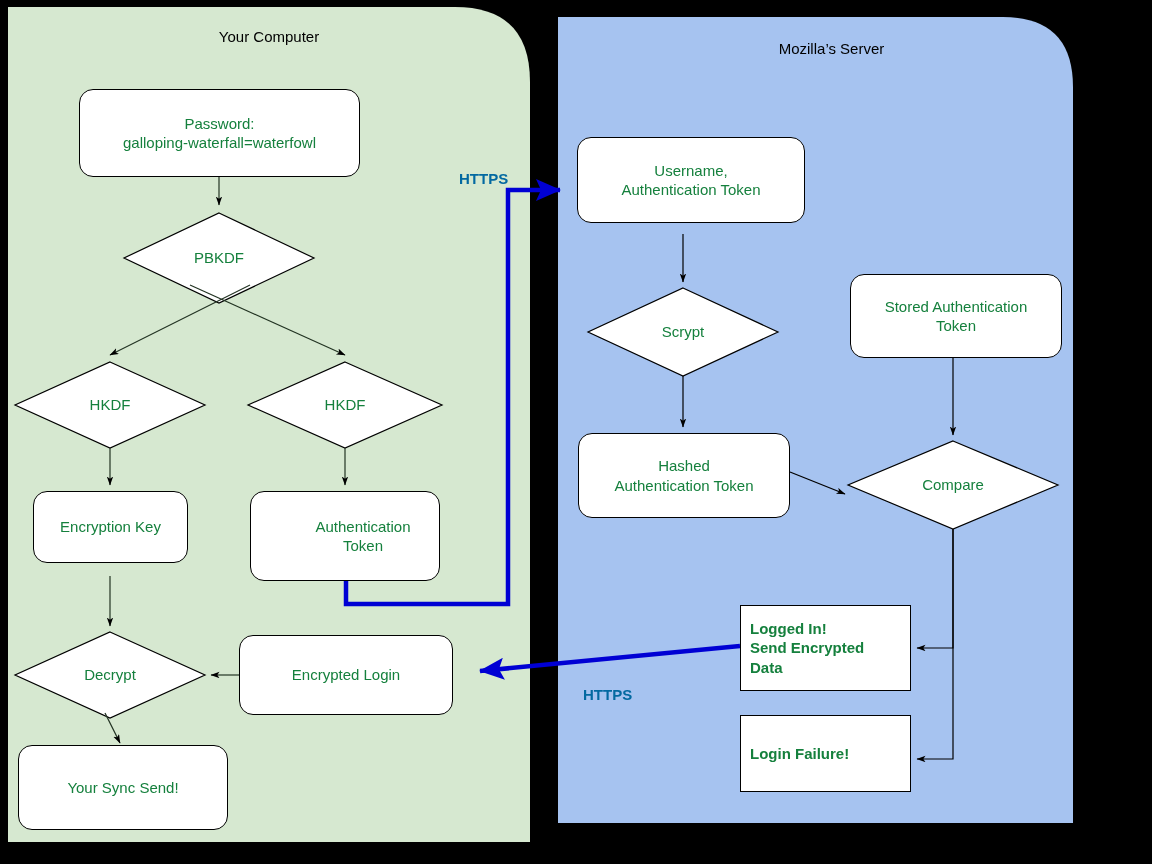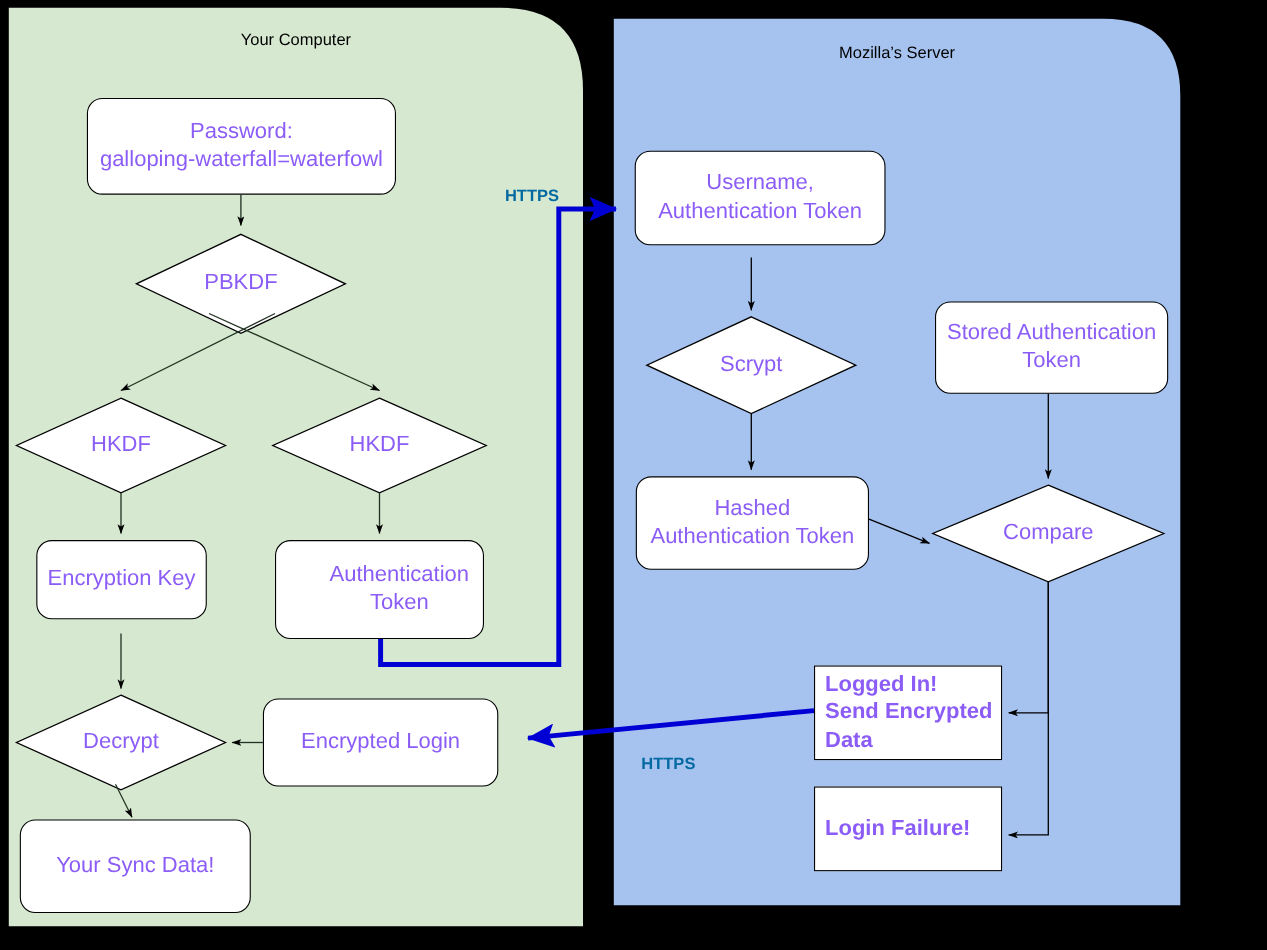--- a/index.html
+++ b/index.html
@@ -18,22 +18,22 @@
     font-family:"Liberation Sans", sans-serif;
     text-align:center;
     white-space:nowrap;
   }
   .node{
     position:absolute;
     display:flex;
     align-items:center;
     justify-content:center;
     text-align:center;
-    color:#8b5cf6;
-    font-size:20px;
+    color:#15803d;
+    font-size:15px;
     line-height:1.28;
     font-family:"Liberation Sans", sans-serif;
     box-sizing:border-box;
   }
   .rounded-box{
     background:#ffffff;
     border:1px solid #000000;
     border-radius:14px;
   }
   .square-box{
@@ -102,21 +102,21 @@
     <line x1="790" y1="472" x2="845" y2="494" stroke="#000000" stroke-width="1.2" marker-end="url(#arrow-black)"></line>
     <path d="M953,529 L953,648 L917,648" fill="none" stroke="#000000" stroke-width="1.2" marker-end="url(#arrow-black)"></path>
     <path d="M953,529 L953,759 L917,759" fill="none" stroke="#000000" stroke-width="1.2" marker-end="url(#arrow-black)"></path>
 
     <path d="M346,581 L346,604 L508,604 L508,190 L560,190" fill="none" stroke="#0000d4" stroke-width="4.5" marker-end="url(#arrow-blue)"></path>
 
     <line x1="740" y1="646" x2="480" y2="671" stroke="#0000d4" stroke-width="4.5" marker-end="url(#arrow-blue)"></line>
   </svg>
 
   <div class="panel-title" style="left:8px;top:28px;width:522px;">Your Computer</div>
-  <div class="panel-title" style="left:558px;top:40px;width:515px;">Mozilla’s Server</div>
+  <div class="panel-title" style="left:558px;top:40px;width:515px;padding-left:16px;">Mozilla’s Server</div>
 
   <div class="node rounded-box" style="left:79px;top:89px;width:281px;height:88px;">
     <div>
       <div>Password:</div>
       <div>galloping-waterfall=waterfowl</div>
     </div>
   </div>
 
   <div class="node diamond-label" style="left:124px;top:243px;width:190px;height:30px;">PBKDF</div>
 
@@ -130,21 +130,21 @@
     <div>
       <div>Authentication</div>
       <div>Token</div>
     </div>
   </div>
 
   <div class="node diamond-label" style="left:15px;top:660px;width:190px;height:30px;">Decrypt</div>
 
   <div class="node rounded-box" style="left:239px;top:635px;width:214px;height:80px;">Encrypted Login</div>
 
-  <div class="node rounded-box" style="left:18px;top:745px;width:210px;height:85px;">Your Sync Data!</div>
+  <div class="node rounded-box" style="left:18px;top:745px;width:210px;height:85px;">Your Sync Send!</div>
 
   <div class="node rounded-box" style="left:577px;top:137px;width:228px;height:86px;">
     <div>
       <div>Username,</div>
       <div>Authentication Token</div>
     </div>
   </div>
 
   <div class="node diamond-label" style="left:588px;top:317px;width:190px;height:30px;">Scrypt</div>
 

